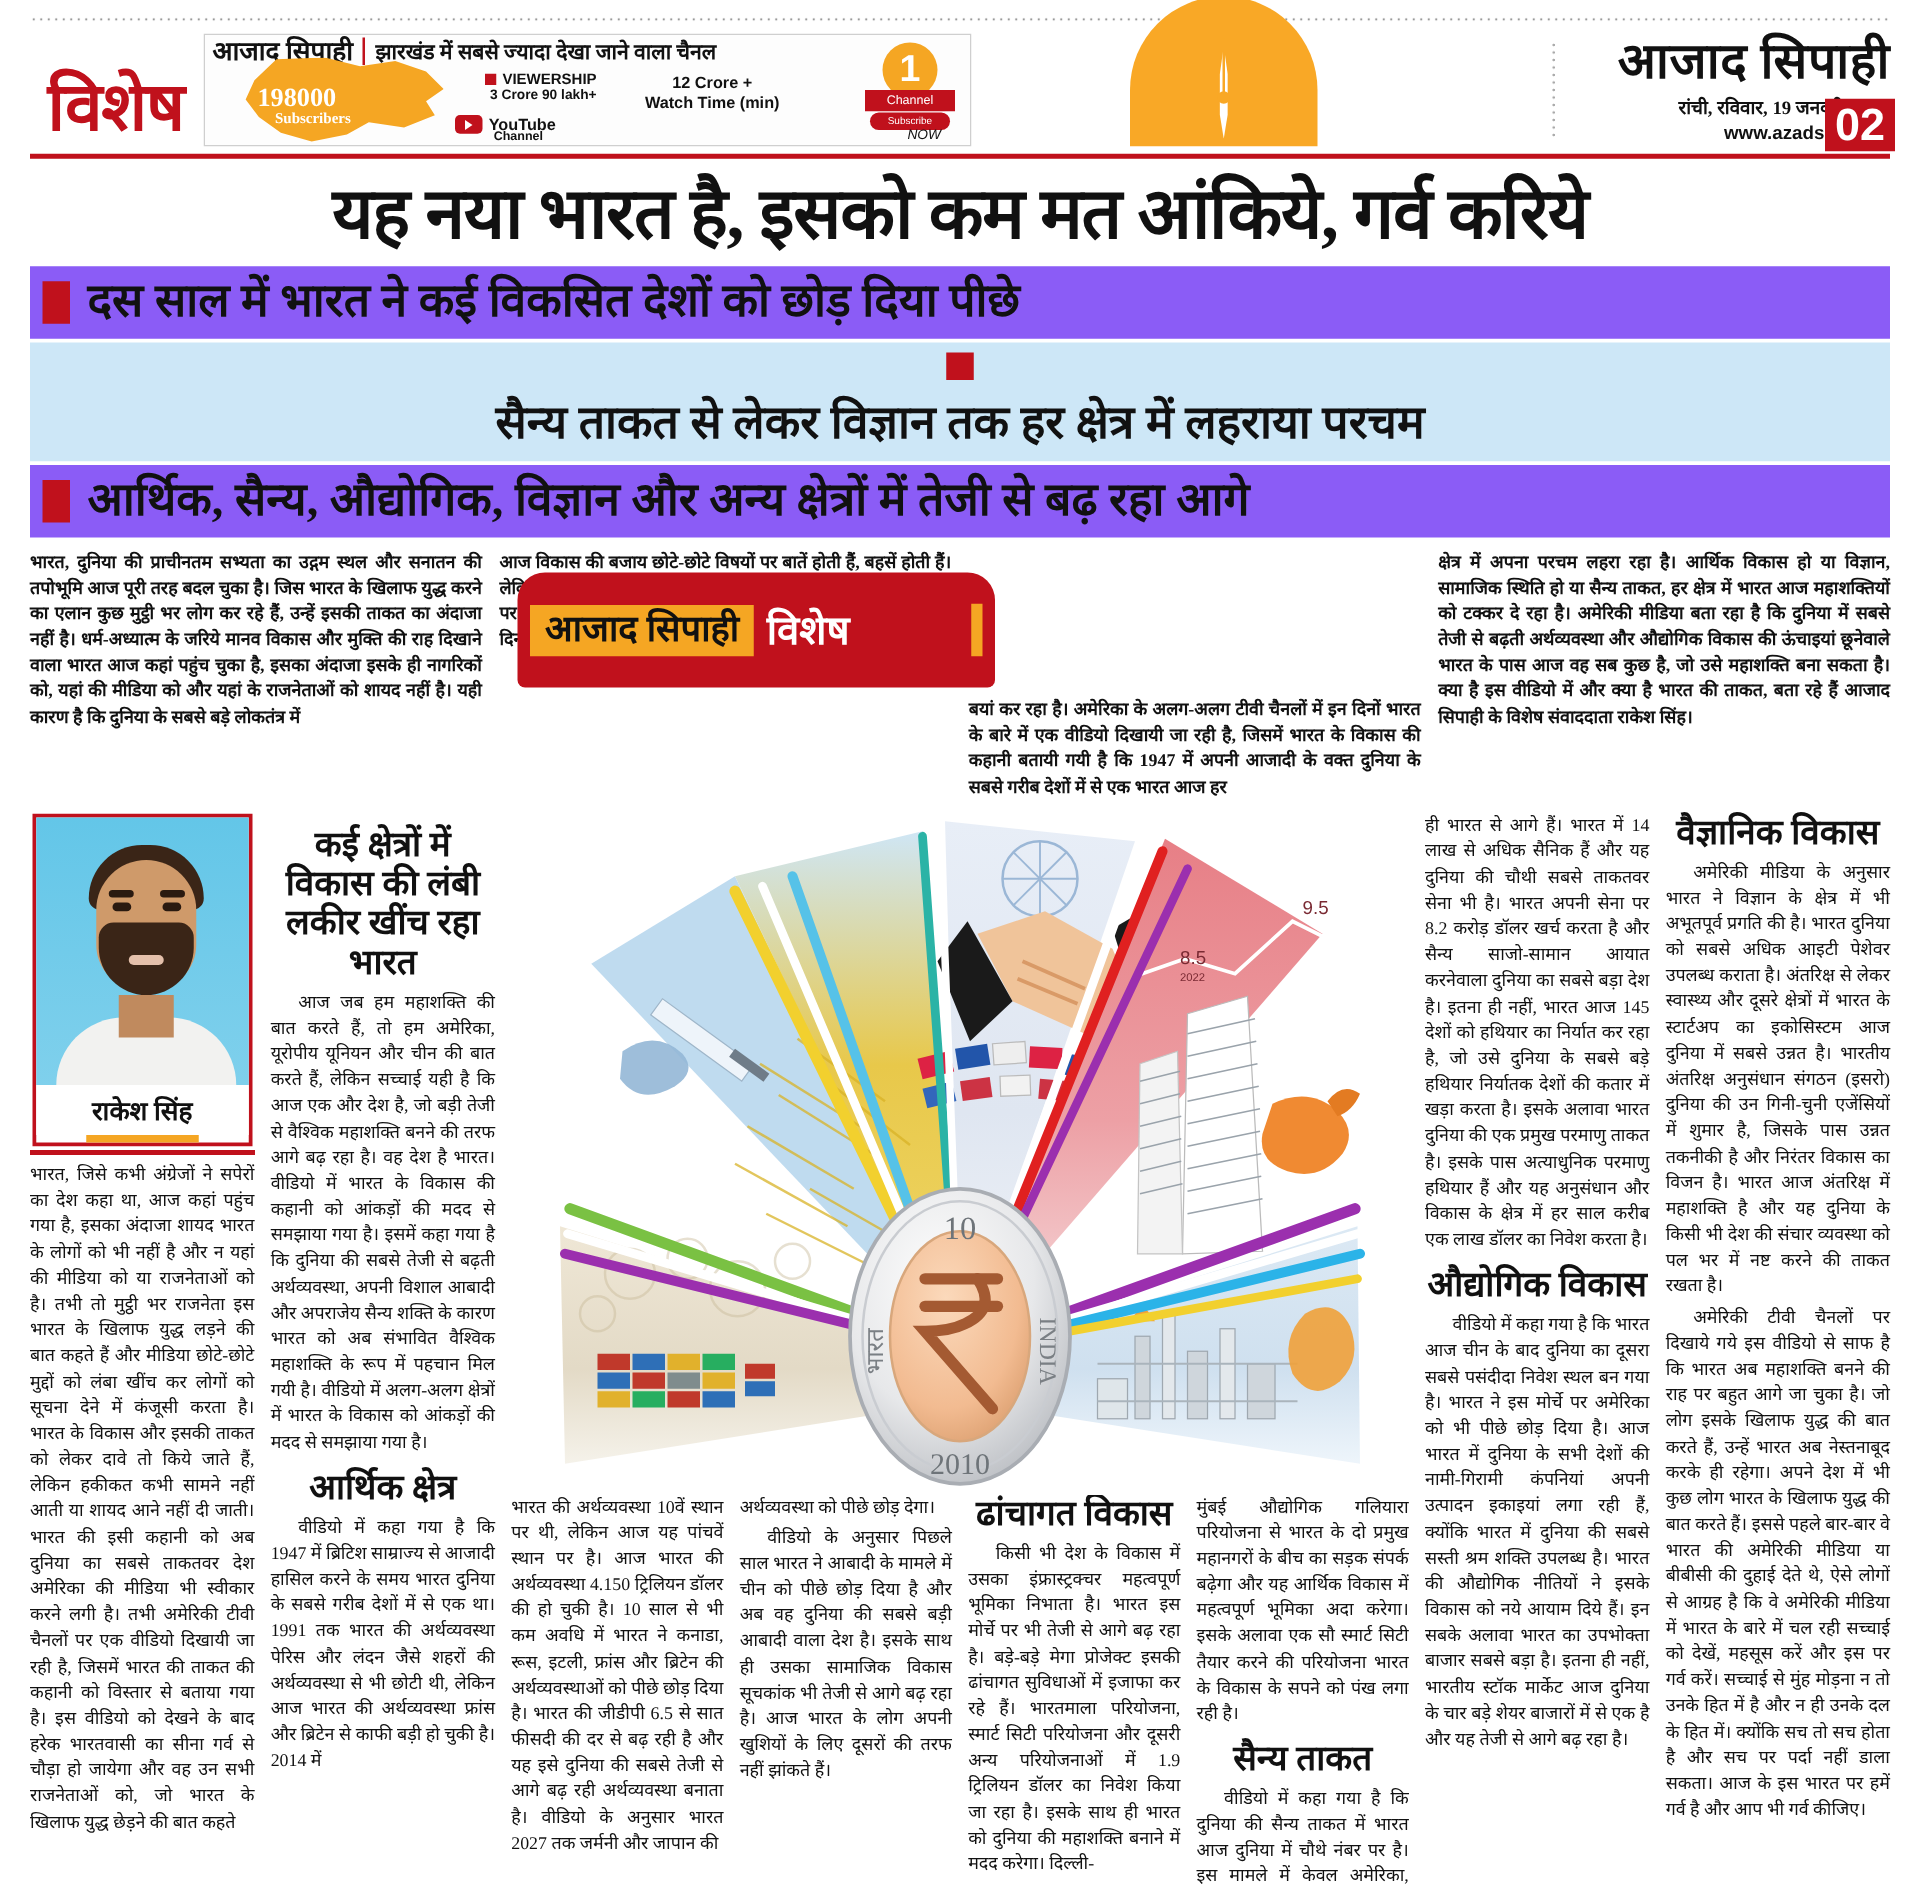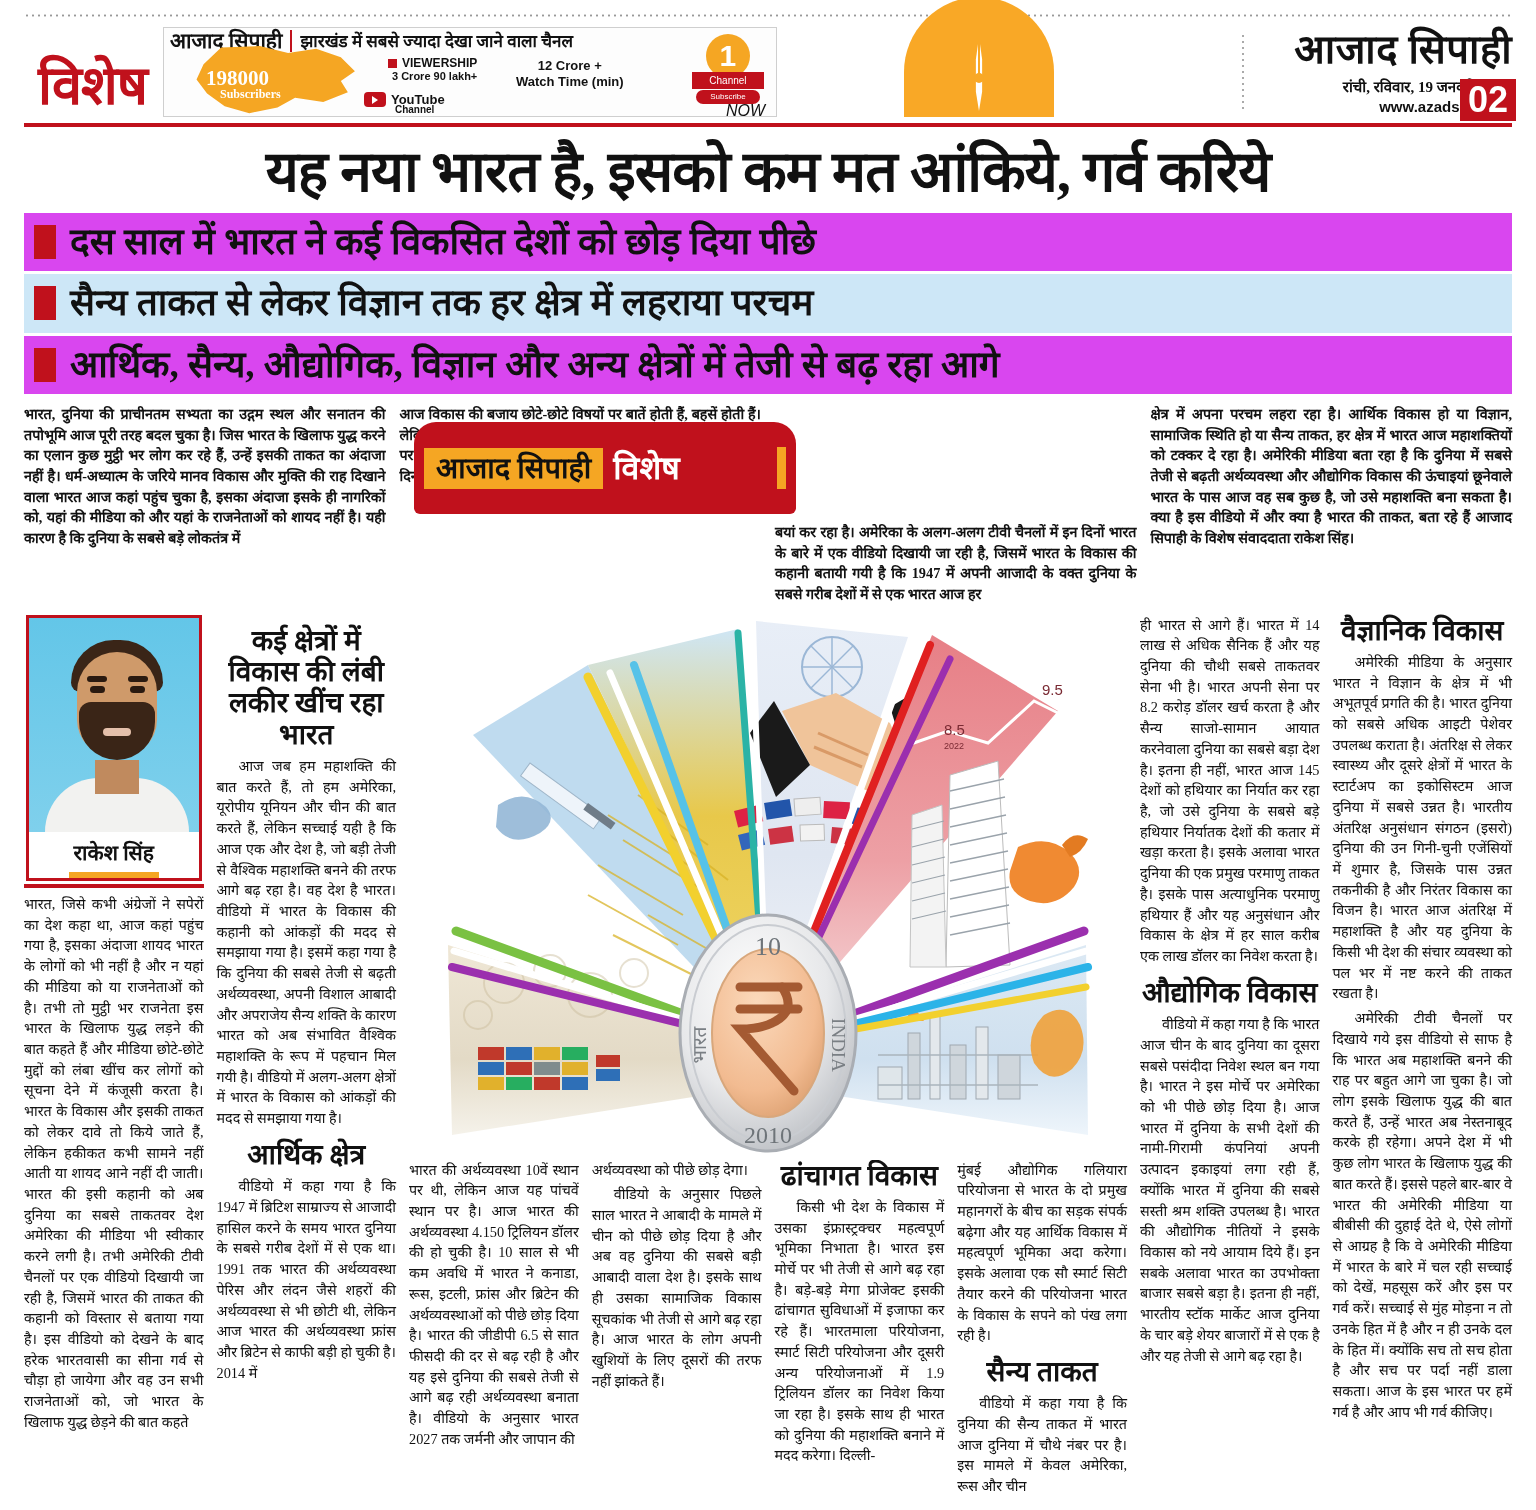--- a/index.html
+++ b/index.html
@@ -49,21 +49,21 @@
   .stat-val{font-size:11px;font-weight:bold;margin-left:14px;text-align:right;}
   .promo-watch{position:absolute;left:352px;top:30px;font-family:"Liberation Sans",sans-serif;font-size:13px;font-weight:bold;text-align:center;line-height:1.25;}
   .promo-yt{position:absolute;left:200px;top:64px;display:flex;align-items:center;gap:5px;}
   .yt-badge{width:22px;height:15px;background:#c0111c;border-radius:4px;position:relative;}
   .yt-badge::after{content:"";position:absolute;left:8px;top:4px;border-left:6px solid #fff;border-top:4px solid transparent;border-bottom:4px solid transparent;}
   .yt-text{font-family:"Liberation Sans",sans-serif;font-size:13px;font-weight:bold;line-height:1.05;}
   .promo-award{position:absolute;right:6px;top:4px;width:84px;height:82px;}
   .award-circle{position:absolute;left:20px;top:2px;width:44px;height:44px;border-radius:50%;background:#f5a623;display:flex;align-items:center;justify-content:center;color:#fff;font-size:30px;font-weight:bold;font-family:"Liberation Sans",sans-serif;}
   .award-ribbon{position:absolute;left:6px;top:40px;width:72px;height:17px;background:#c0111c;color:#fff;font-size:10px;font-family:"Liberation Sans",sans-serif;text-align:center;line-height:17px;}
   .award-sub{position:absolute;left:10px;top:58px;width:64px;height:14px;background:#c0111c;border-radius:7px;color:#fff;font-size:8px;text-align:center;line-height:14px;font-family:"Liberation Sans",sans-serif;}
-  .award-now{position:absolute;left:40px;top:70px;font-size:16px;font-style:italic;font-family:"Liberation Sans",sans-serif;}
+  .award-now{position:absolute;left:40px;top:70px;font-size:11px;font-style:italic;font-family:"Liberation Sans",sans-serif;}
 
   .pen-wrap{position:absolute;left:880px;bottom:0;width:150px;height:96px;}
   .pen-sun{position:absolute;left:0;bottom:0;width:150px;height:120px;border-radius:75px 75px 0 0;background:#f9a826;}
   .pen-nib{position:absolute;left:62px;bottom:6px;width:26px;height:74px;background:#fff;
     clip-path:polygon(50% 0%,62% 30%,62% 74%,50% 100%,38% 74%,38% 30%);}
   .pen-dot{position:absolute;left:70px;bottom:34px;width:10px;height:10px;border-radius:50%;background:#f9a826;}
   .pen-line{position:absolute;left:74px;bottom:40px;width:2px;height:46px;background:#f9a826;}
 
   .mh-right{position:absolute;right:0;bottom:2px;text-align:right;}
   .mh-dotted{position:absolute;right:268px;bottom:4px;width:2px;height:78px;
@@ -77,22 +77,22 @@
   
   .headline{
     font-size:57px;font-weight:bold;text-align:center;line-height:1.08;
     margin:14px 0 10px;color:#111;letter-spacing:-1px;
   }
   .subhead{
     display:flex;align-items:center;gap:14px;
     font-size:37px;font-weight:bold;line-height:1.15;padding:8px 10px;margin-bottom:3px;
   }
   .subhead .bullet{width:22px;height:34px;background:#c0111c;flex:0 0 22px;}
-  .sh-cream{background:#d946ef;}
-  .sh-blue{background:#cde7f7;}
+  .sh-cream{background:#8b5cf6;}
+  .sh-blue{background:#cde7f7;flex-direction:column;}
 
   
   .intro{display:flex;gap:14px;margin-top:10px;position:relative;}
   .intro .col{flex:1;font-size:14.3px;line-height:1.44;text-align:justify;}
   .intro .col p{margin:0;font-weight:bold;}
   .intro .spacer-logo{height:118px;}
 
   .badge-logo{
     position:absolute;left:390px;top:18px;width:382px;height:92px;
     background:#c0111c;border-radius:22px 22px 6px 6px;

